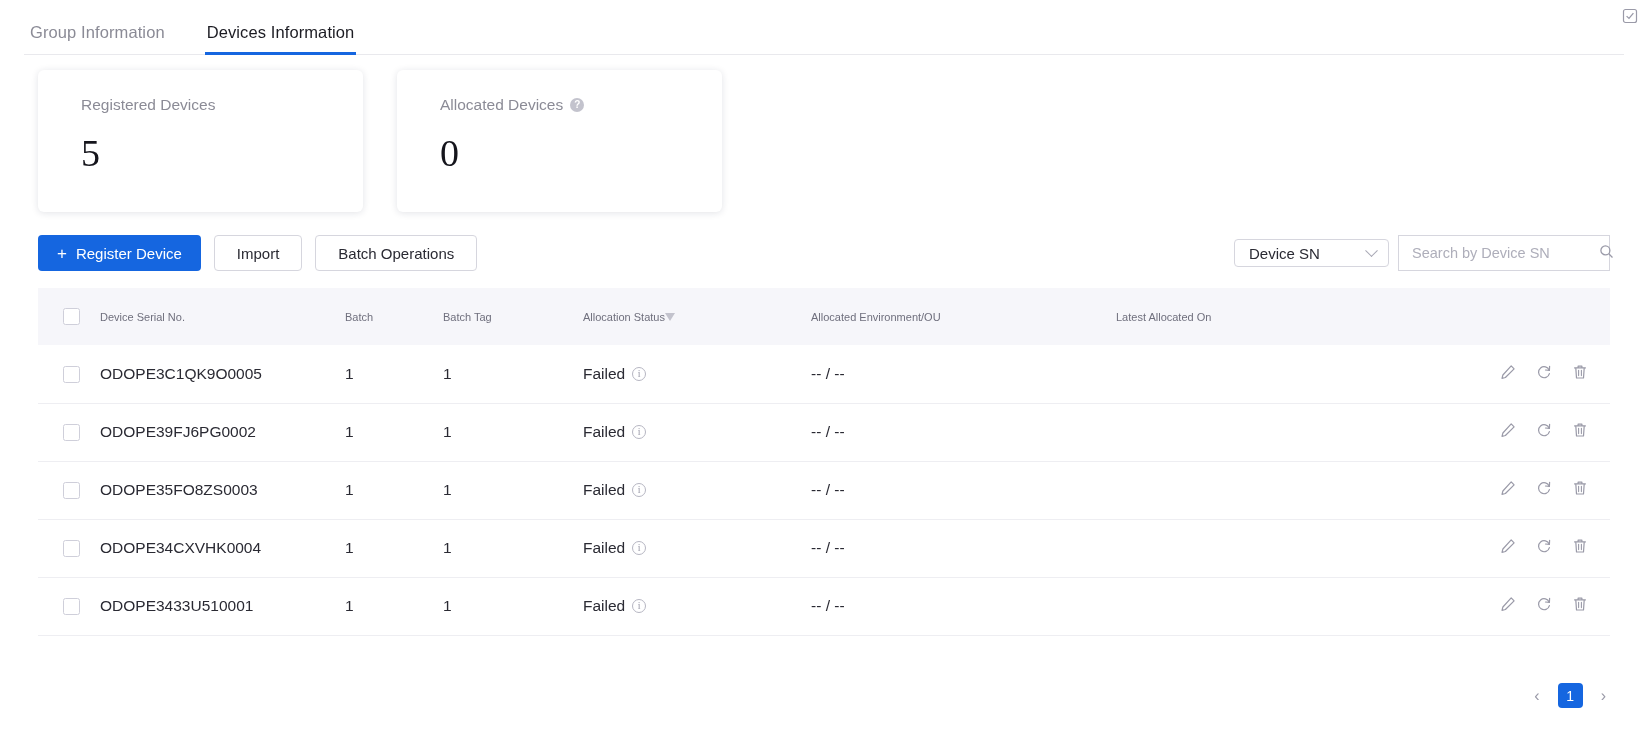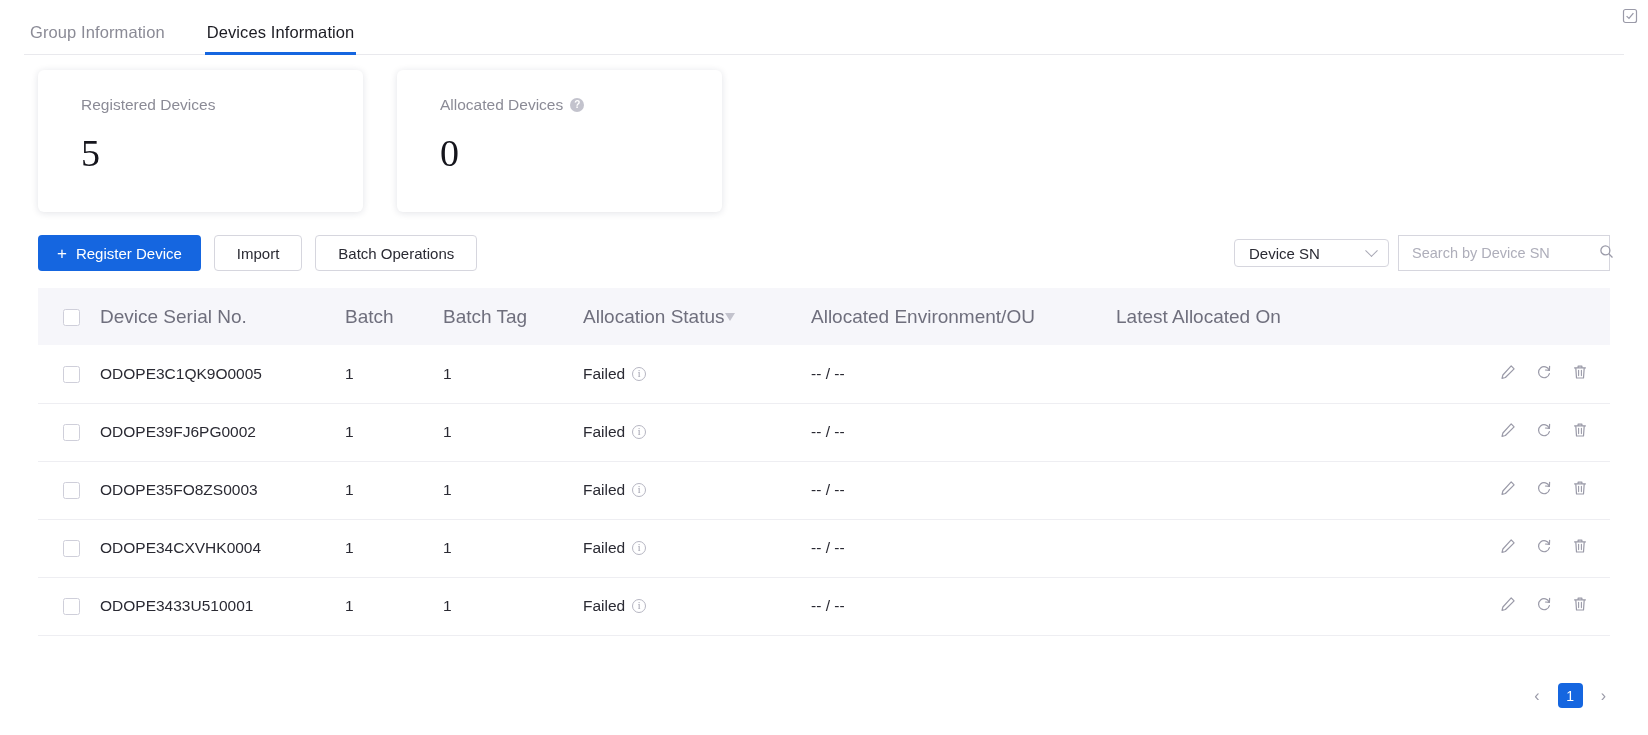--- a/index.html
+++ b/index.html
@@ -167,21 +167,21 @@
   }
   .search-box input::placeholder { color: #aeaeba; }
 
   
   .table-wrap { padding: 17px 38px 0 38px; }
   table { width: 100%; border-collapse: collapse; table-layout: fixed; }
   thead th {
     background: #f6f6fa;
     height: 57px;
     font-weight: normal;
-    font-size: 19px;
+    font-size: 11px;
     color: #6f6f7d;
     text-align: left;
     padding: 0;
     vertical-align: middle;
   }
   tbody td {
     height: 58px;
     font-size: 15.5px;
     color: #2a2a33;
     border-bottom: 1px solid #eeeef2;

